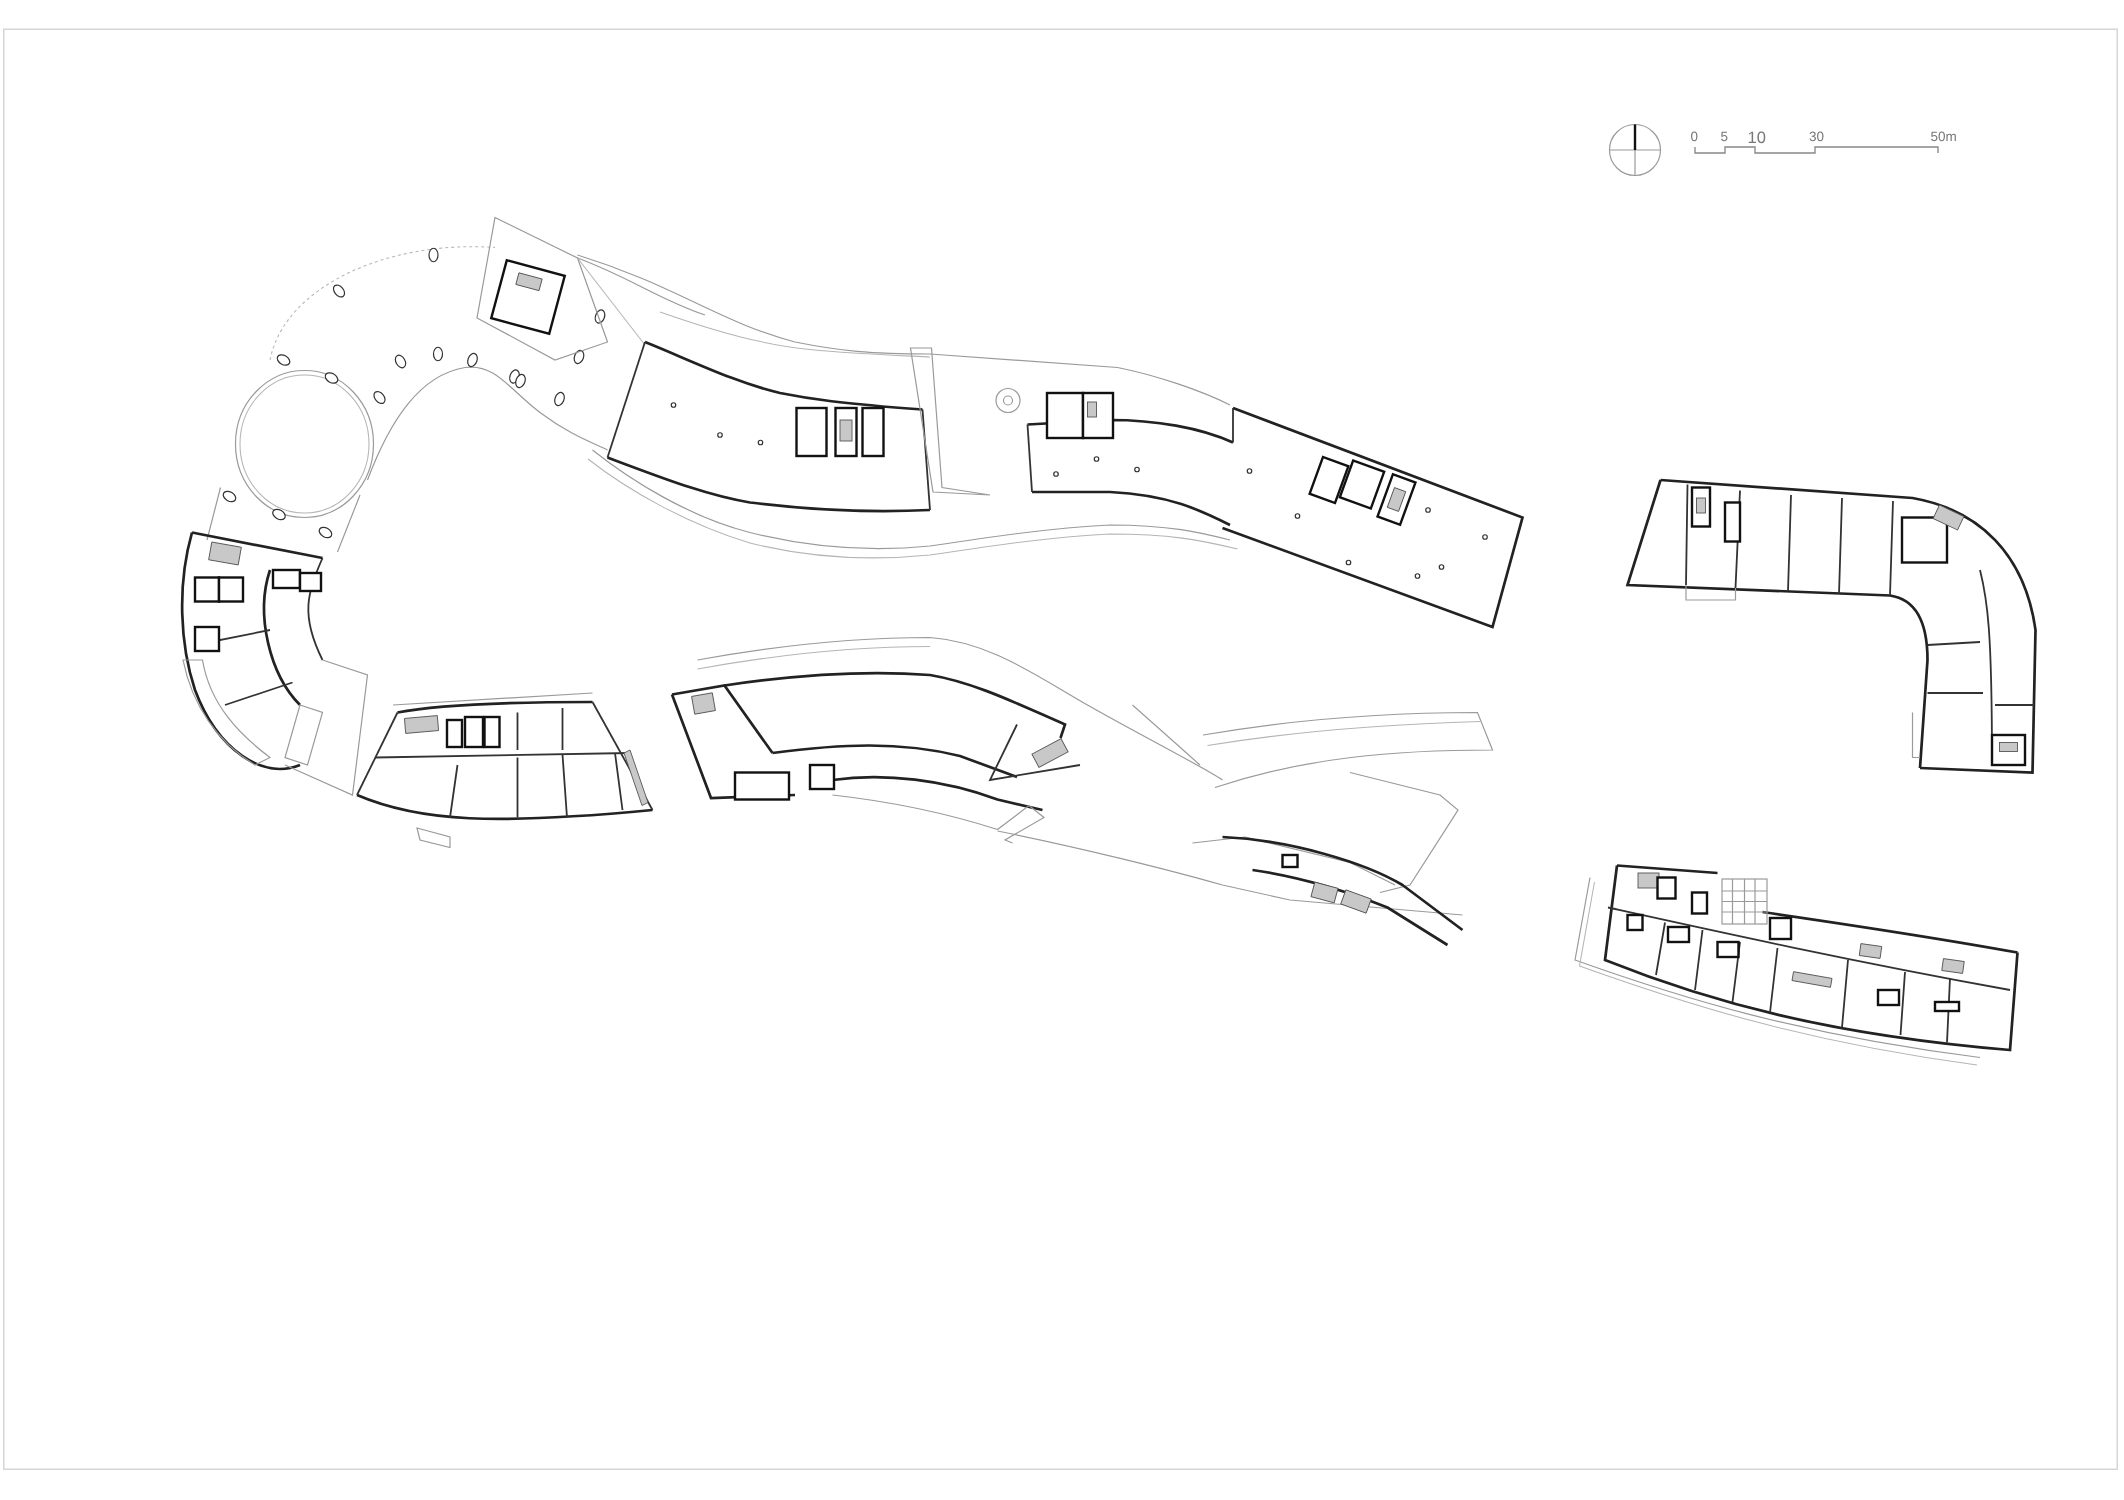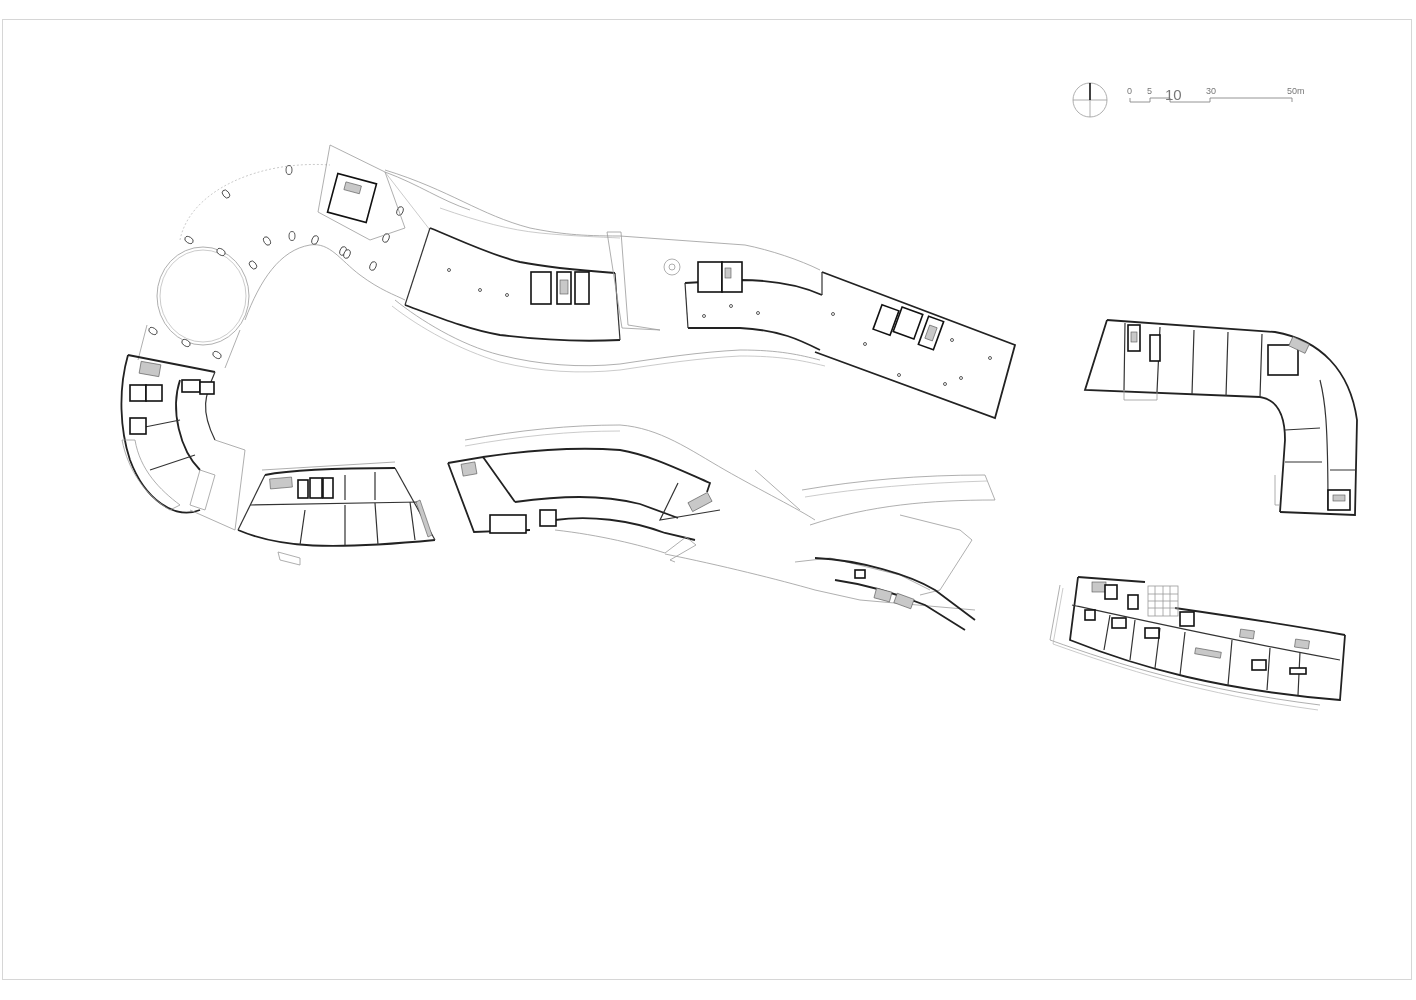--- a/index.html
+++ b/index.html
@@ -28,21 +28,21 @@
       <line x1="1090" y1="100" x2="1090" y2="117" class="thin"></line>
       <line x1="1090" y1="83" x2="1090" y2="100" stroke="#111" stroke-width="1.6"></line>
     </g>
     <g>
       <polyline points="1130,98 1130,102 1150,102 1150,98 1170,98 1170,102 1210,102 1210,98 1292,98 1292,102" fill="none" stroke="#888" stroke-width="0.9"></polyline>
     </g>
   </svg>
 
   <div style="position:absolute;left:1127px;top:86px;font-size:9px;color:#777;">0</div>
   <div style="position:absolute;left:1147px;top:86px;font-size:9px;color:#777;">5</div>
-  <div style="position:absolute;left:1165px;top:86px;font-size:15px;color:#777;">10</div>
+  <div style="position:absolute;left:1165px;top:86px;font-size:11px;color:#777;">10</div>
   <div style="position:absolute;left:1206px;top:86px;font-size:9px;color:#777;">30</div>
   <div style="position:absolute;left:1287px;top:86px;font-size:9px;color:#777;">50m</div>
 
   <svg width="1416" height="1000">
 
     <g>
       <path class="thin2" d="M 180 240 C 190 190, 260 160, 330 165" stroke-dasharray="2,2"></path>
       <path class="thin" d="M 245 320 C 260 280, 280 250, 310 245 C 330 242, 340 260, 360 275 C 380 290, 395 295, 405 300"></path>
       <ellipse cx="203" cy="296" rx="46" ry="49" class="thin"></ellipse>
       <ellipse cx="203" cy="296" rx="43" ry="46" class="thin2"></ellipse>

